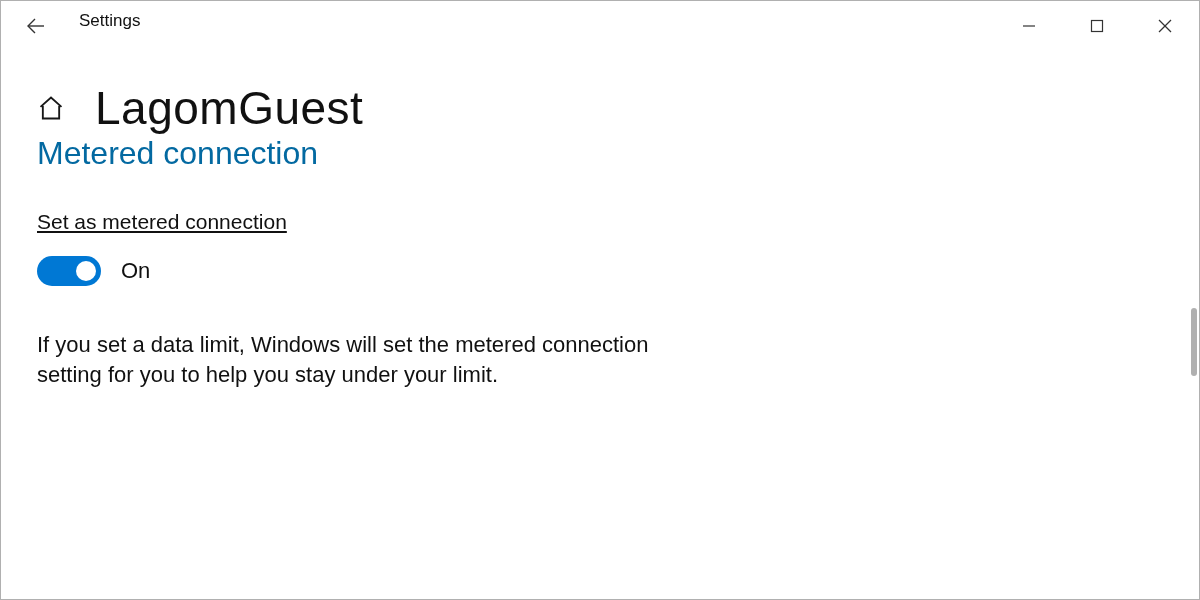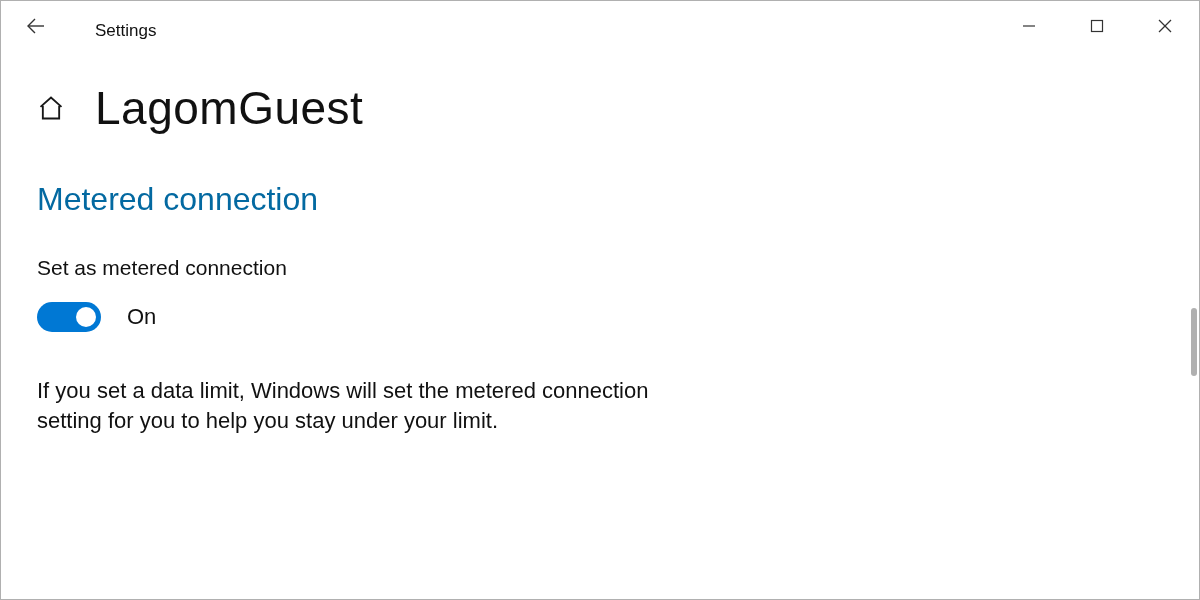--- a/index.html
+++ b/index.html
@@ -14,22 +14,22 @@
     }
     .titlebar {
       height: 50px;
       display: flex;
       align-items: center;
       justify-content: space-between;
       padding-left: 20px;
     }
     .titlebar-left {
       display: flex;
-      align-items: flex-end;
-      gap: 44px;
+      align-items: flex-start;
+      gap: 28px;
     }
     .back-btn {
       width: 30px;
       height: 30px;
       display: flex;
       align-items: center;
       justify-content: center;
       cursor: pointer;
       color: #333;
     }
@@ -52,21 +52,20 @@
       color: #333;
     }
     .content {
       padding: 30px 0 0 36px;
       max-width: 740px;
     }
     .header-row {
       display: flex;
       align-items: center;
       gap: 30px;
-      margin-bottom: 46px;
     }
     .home-btn {
       width: 28px;
       height: 28px;
       display: flex;
       align-items: center;
       justify-content: center;
       color: #181818;
     }
     .page-title {
@@ -85,25 +84,26 @@
       font-size: 22px;
       line-height: 1.38;
       color: #111;
       max-width: 680px;
       margin-bottom: 46px;
     }
     .toggle-label {
       font-size: 21px;
       color: #111;
       margin-bottom: 22px;
+      text-decoration: underline;
     }
     .toggle-row {
       display: flex;
       align-items: center;
-      gap: 26px;
+      gap: 20px;
       margin-bottom: 44px;
     }
     .toggle {
       width: 64px;
       height: 30px;
       background: #0078d4;
       border-radius: 15px;
       position: relative;
       cursor: pointer;
     }

